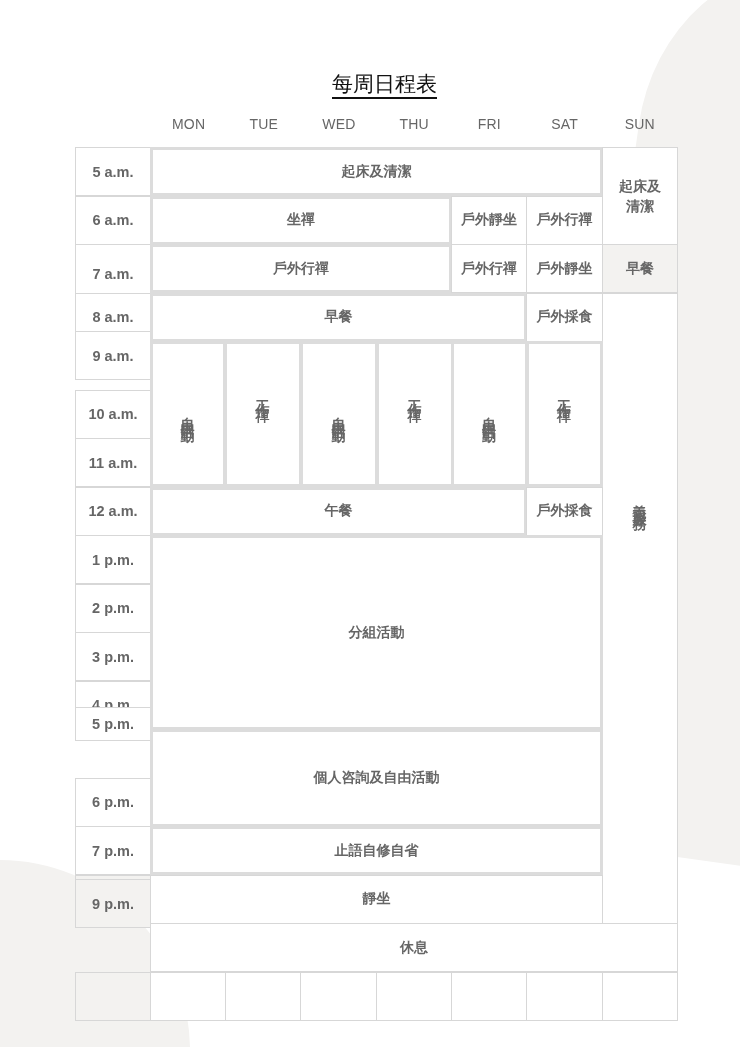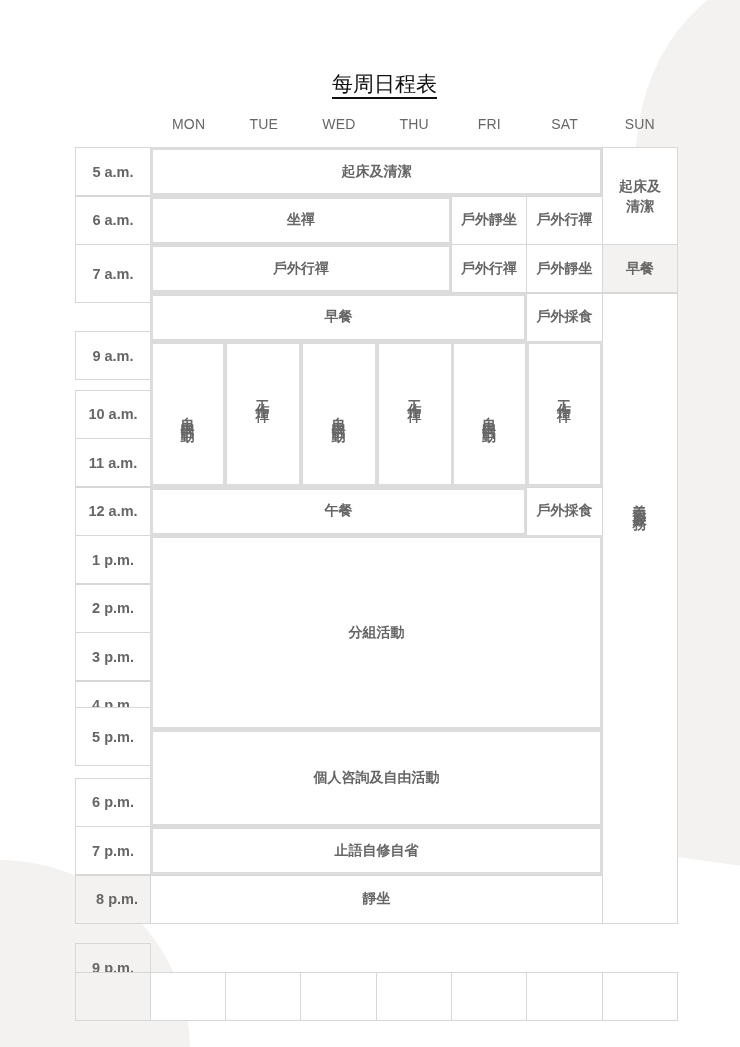--- a/index.html
+++ b/index.html
@@ -39,33 +39,34 @@
   <div class="day" style="left:300.8px">FRI</div>
   <div class="day" style="left:376px">SAT</div>
   <div class="day" style="left:451.2px">SUN</div>
 </div>
 
 <div class="grid">
 
   <div class="cell time" style="left:0;top:0;width:76px;height:49px">5 a.m.</div>
   <div class="cell time" style="left:0;top:48.5px;width:76px;height:49px">6 a.m.</div>
   <div class="cell time" style="left:0;top:97px;width:76px;height:59px">7 a.m.</div>
+  <div class="cell time" style="left:0;top:145.5px;width:76px;height:49px">8 a.m.</div>
   <div class="cell time" style="left:0;top:184px;width:76px;height:49px">9 a.m.</div>
   <div class="cell time" style="left:0;top:242.5px;width:76px;height:49px">10 a.m.</div>
   <div class="cell time" style="left:0;top:291px;width:76px;height:49px">11 a.m.</div>
   <div class="cell time" style="left:0;top:339.5px;width:76px;height:49px">12 a.m.</div>
   <div class="cell time" style="left:0;top:388px;width:76px;height:49px">1 p.m.</div>
   <div class="cell time" style="left:0;top:436.5px;width:76px;height:49px">2 p.m.</div>
   <div class="cell time" style="left:0;top:485px;width:76px;height:49px">3 p.m.</div>
   <div class="cell time" style="left:0;top:533.5px;width:76px;height:49px">4 p.m.</div>
-  <div class="cell time" style="left:0;top:560px;width:76px;height:59px">5 p.m.</div>
+  <div class="cell time" style="left:0;top:560px;width:76px;height:34px">5 p.m.</div>
   <div class="cell time" style="left:0;top:630.5px;width:76px;height:49px">6 p.m.</div>
   <div class="cell time" style="left:0;top:679px;width:76px;height:49px">7 p.m.</div>
   <div class="cell time shade" style="left:0;top:727.5px;width:84px;height:49px">8 p.m.</div>
-  <div class="cell time shade" style="left:0;top:796px;width:76px;height:49px">9 p.m.</div>
+  <div class="cell time shade" style="left:0;top:732px;width:76px;height:49px">9 p.m.</div>
   <div class="cell time shade" style="left:0;top:824.5px;width:76px;height:49.5px"></div>
 
   <div class="cell thick" style="left:75px;top:0;width:453px;height:49px">起床及清潔</div>
 
   <div class="cell" style="left:527px;top:0;width:76px;height:97.5px;white-space:pre-line;line-height:20px">起床及
 清潔</div>
 
   <div class="cell thick" style="left:75px;top:48.5px;width:302px;height:49px">坐禪</div>
   <div class="cell" style="left:376px;top:48.5px;width:76px;height:49px">戶外靜坐</div>
   <div class="cell" style="left:451px;top:48.5px;width:77px;height:49px">戶外行禪</div>
@@ -105,20 +106,21 @@
   <div class="cell" style="left:451px;top:339.5px;width:77px;height:49px">戶外採食</div>
 
   <div class="cell thick" style="left:75px;top:388px;width:453px;height:195px">分組活動</div>
 
   <div class="cell thick" style="left:75px;top:582px;width:453px;height:98px">個人咨詢及自由活動</div>
 
   <div class="cell thick" style="left:75px;top:679px;width:453px;height:49px">止語自修自省</div>
 
   <div class="cell" style="left:75px;top:727.5px;width:453px;height:49px">靜坐</div>
 
+  <div class="cell" style="left:75px;top:776px;width:528px;height:49px">休息</div>
 
   <div class="cell" style="left:75px;top:824.5px;width:76px;height:49.5px"></div>
   <div class="cell" style="left:150px;top:824.5px;width:76px;height:49.5px"></div>
   <div class="cell" style="left:225px;top:824.5px;width:77px;height:49.5px"></div>
   <div class="cell" style="left:301px;top:824.5px;width:76px;height:49.5px"></div>
   <div class="cell" style="left:376px;top:824.5px;width:76px;height:49.5px"></div>
   <div class="cell" style="left:451px;top:824.5px;width:77px;height:49.5px"></div>
   <div class="cell" style="left:527px;top:824.5px;width:76px;height:49.5px"></div>
 </div>
 

